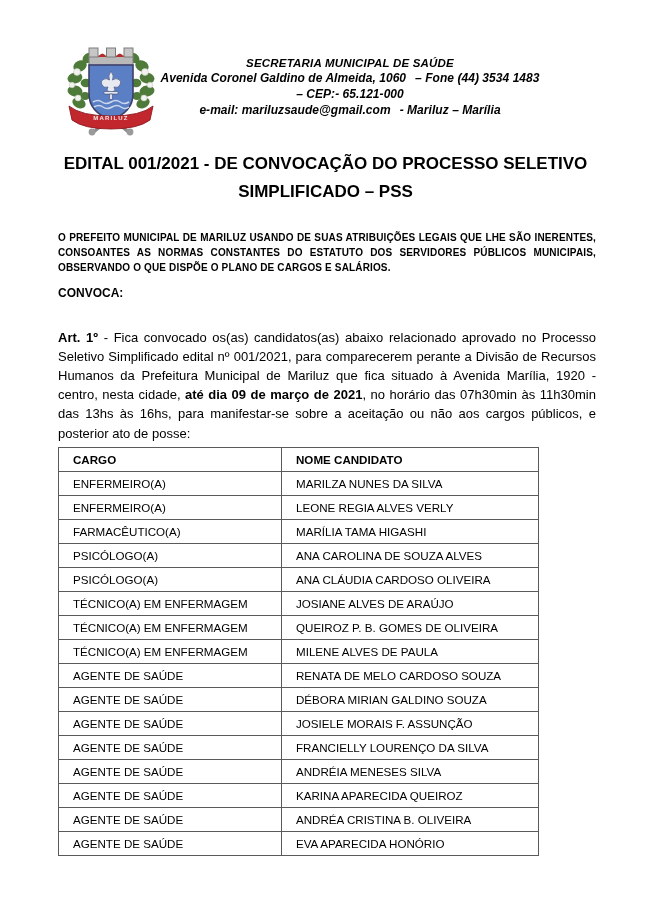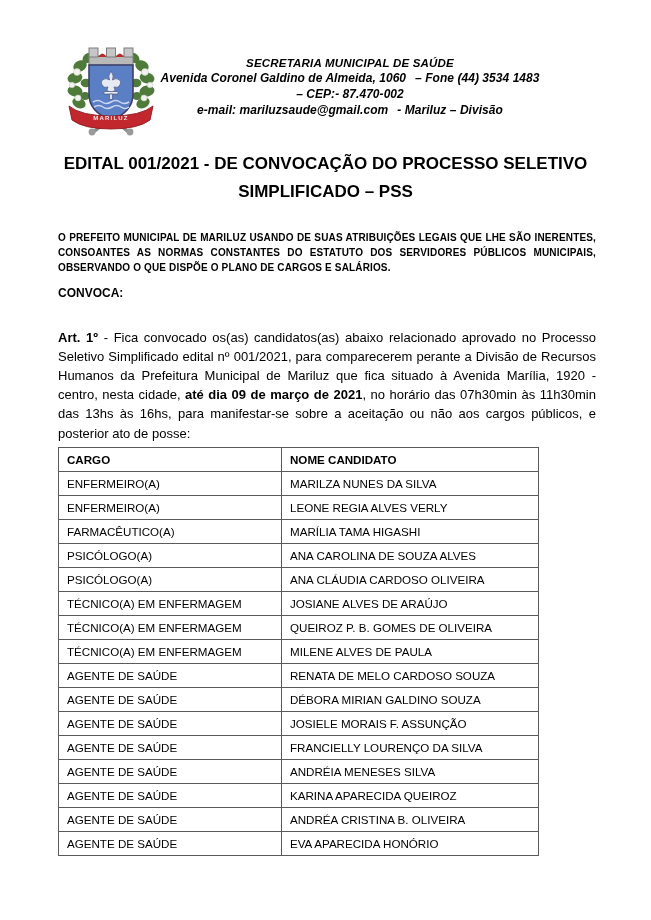--- a/index.html
+++ b/index.html
@@ -116,21 +116,21 @@
     left: 58px;
     top: 447px;
     width: 480px;
     border-collapse: collapse;
     table-layout: fixed;
   }
   .candidate-table td,
   .candidate-table th {
     border: 1px solid #5a5a5a;
     height: 23px;
-    padding: 0 0 0 8px;
+    padding: 0 0 0 14px;
     font-size: 11.6px;
     font-weight: normal;
     text-align: left;
     vertical-align: middle;
     white-space: nowrap;
     overflow: hidden;
   }
   .candidate-table th {
     font-weight: bold;
   }
@@ -208,23 +208,23 @@
         <path d="M14 70 q12 10 42 10 q30 0 42 -10 l-3 14 q-12 9 -39 9 q-27 0 -39 -9 Z" fill="#c1272d" stroke="#8d1b20" stroke-width="0.9"></path>
         <text x="56" y="83.5" font-family="Liberation Sans, sans-serif" font-size="6" font-weight="bold" fill="#f4e9e9" text-anchor="middle" letter-spacing="1.2">MARILUZ</text>
       </svg>
     </div>
 
     <div class="header-text">
       <div class="header-title">SECRETARIA MUNICIPAL DE SAÚDE</div>
       <div class="header-line">
         <span>Avenida Coronel Galdino de Almeida, 1060</span><span class="gap"></span><span>– Fone (44) 3534 1483</span>
       </div>
-      <div class="header-line">– CEP:- 87.470-002</div>
+      <div class="header-line">– CEP:- 65.121-000</div>
       <div class="header-line">
-        <span>e-mail: mariluzsaude@gmail.com</span><span class="gap"></span><span>-  Mariluz – Divisão</span>
+        <span>e-mail: mariluzsaude@gmail.com</span><span class="gap"></span><span>-  Mariluz – Marília</span>
       </div>
     </div>
   </div>
 
   <div class="doc-title">EDITAL 001/2021 - DE CONVOCAÇÃO DO PROCESSO SELETIVO SIMPLIFICADO – PSS</div>
 
   <div class="preamble">O PREFEITO MUNICIPAL DE MARILUZ USANDO DE SUAS ATRIBUIÇÕES LEGAIS QUE LHE SÃO INERENTES, CONSOANTES AS NORMAS CONSTANTES DO ESTATUTO DOS SERVIDORES PÚBLICOS MUNICIPAIS, OBSERVANDO O QUE DISPÕE O PLANO DE CARGOS E SALÁRIOS.</div>
 
   <div class="convoca">CONVOCA:</div>
 

